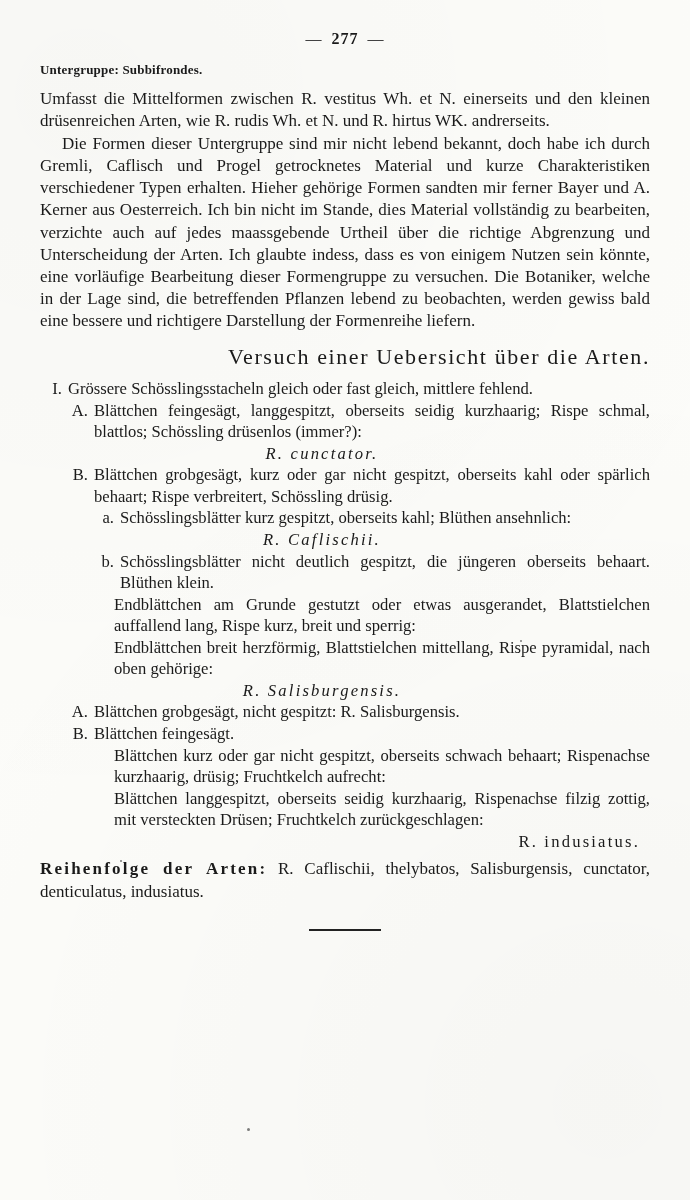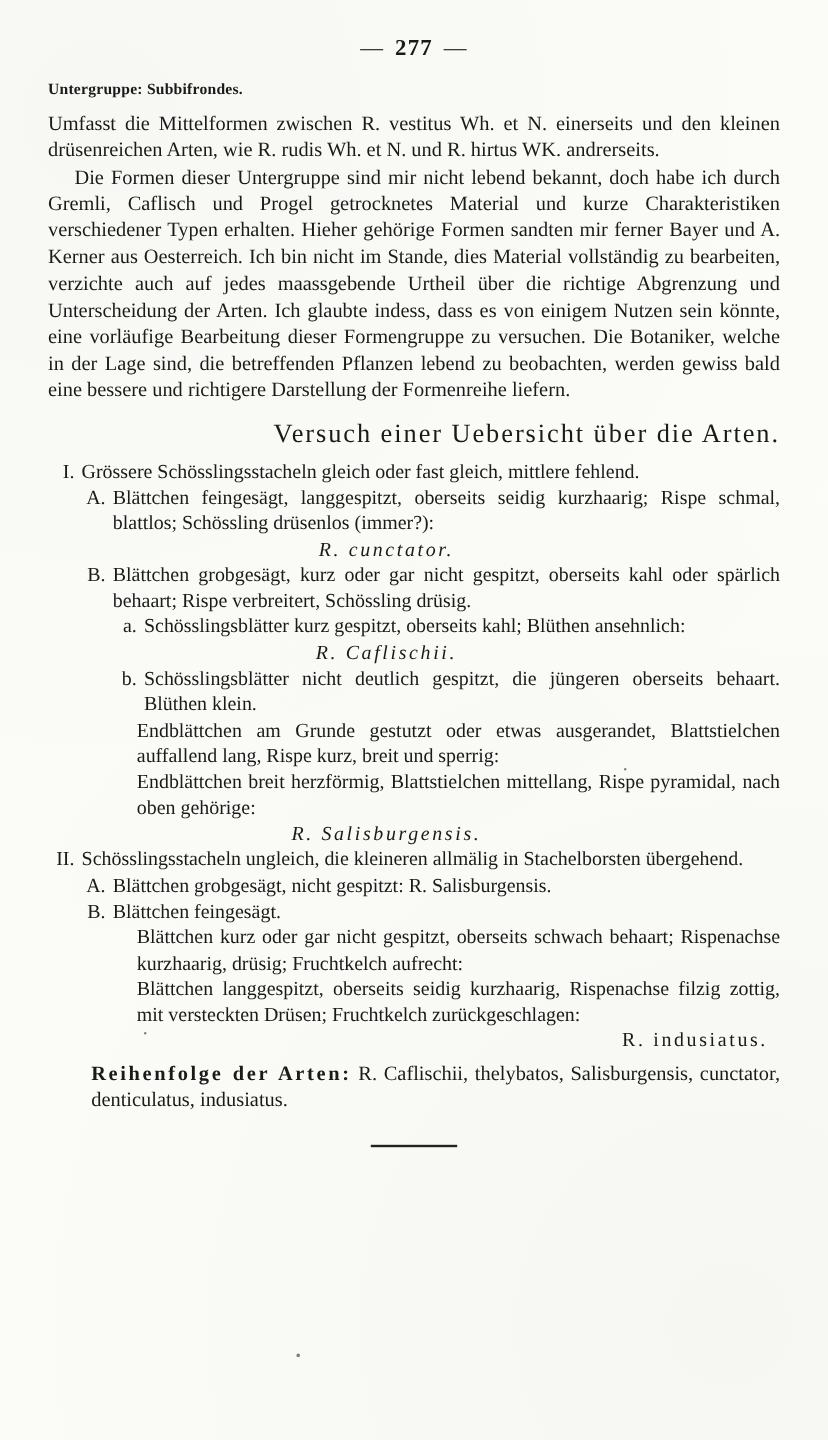--- a/index.html
+++ b/index.html
@@ -23,21 +23,21 @@
     background:
       radial-gradient(circle at 12% 8%, rgba(0,0,0,0.02), transparent 60%),
       radial-gradient(circle at 88% 92%, rgba(0,0,0,0.025), transparent 60%),
       #fcfcf9;
   }
   .content {
     padding: 24px 40px 0 40px;
   }
   .page-number {
     text-align: center;
-    font-size: 19px;
+    font-size: 16px;
     font-weight: bold;
     letter-spacing: 1px;
     margin: 6px 0 14px 0;
     font-family: "Liberation Serif", serif;
   }
   .page-number .dash {
     font-weight: normal;
     padding: 0 9px;
   }
   .section-title {
@@ -102,21 +102,20 @@
   }
   .nameline-b {
     text-align: right;
     padding-right: 10px;
   }
   .tail {
     margin-top: 6px;
     font-size: 17px;
     line-height: 1.30;
     text-align: justify;
-    margin-left: 36px;
   }
   .divider {
     width: 72px;
     height: 2px;
     background: #222;
     margin: 26px auto 0 auto;
   }
   .bold { font-weight: bold; }
   .speck {
     position: absolute;
@@ -172,24 +171,20 @@
 
       <div class="entry lvl2b">
         <span class="txt">Endblättchen am Grunde gestutzt oder etwas ausgerandet, Blattstielchen auffallend lang, Rispe kurz, breit und sperrig:</span>
       </div>
 
       <div class="entry lvl2b">
         <span class="txt">Endblättchen breit herzförmig, Blattstielchen mittellang, Rispe pyramidal, nach oben gehörige:</span>
       </div>
       <div class="nameline sp-name">R. Salisburgensis.</div>
 
-      <div class="entry lvl0">
-        <span class="lbl">II.</span>
-        <span class="txt">Schösslingsstacheln ungleich, die kleineren allmälig in Stachelborsten übergehend.</span>
-      </div>
 
       <div class="entry lvl1">
         <span class="lbl">A.</span>
         <span class="txt">Blättchen grobgesägt, nicht gespitzt: R. Salisburgensis.</span>
       </div>
 
       <div class="entry lvl1">
         <span class="lbl">B.</span>
         <span class="txt">Blättchen feingesägt.</span>
       </div>

